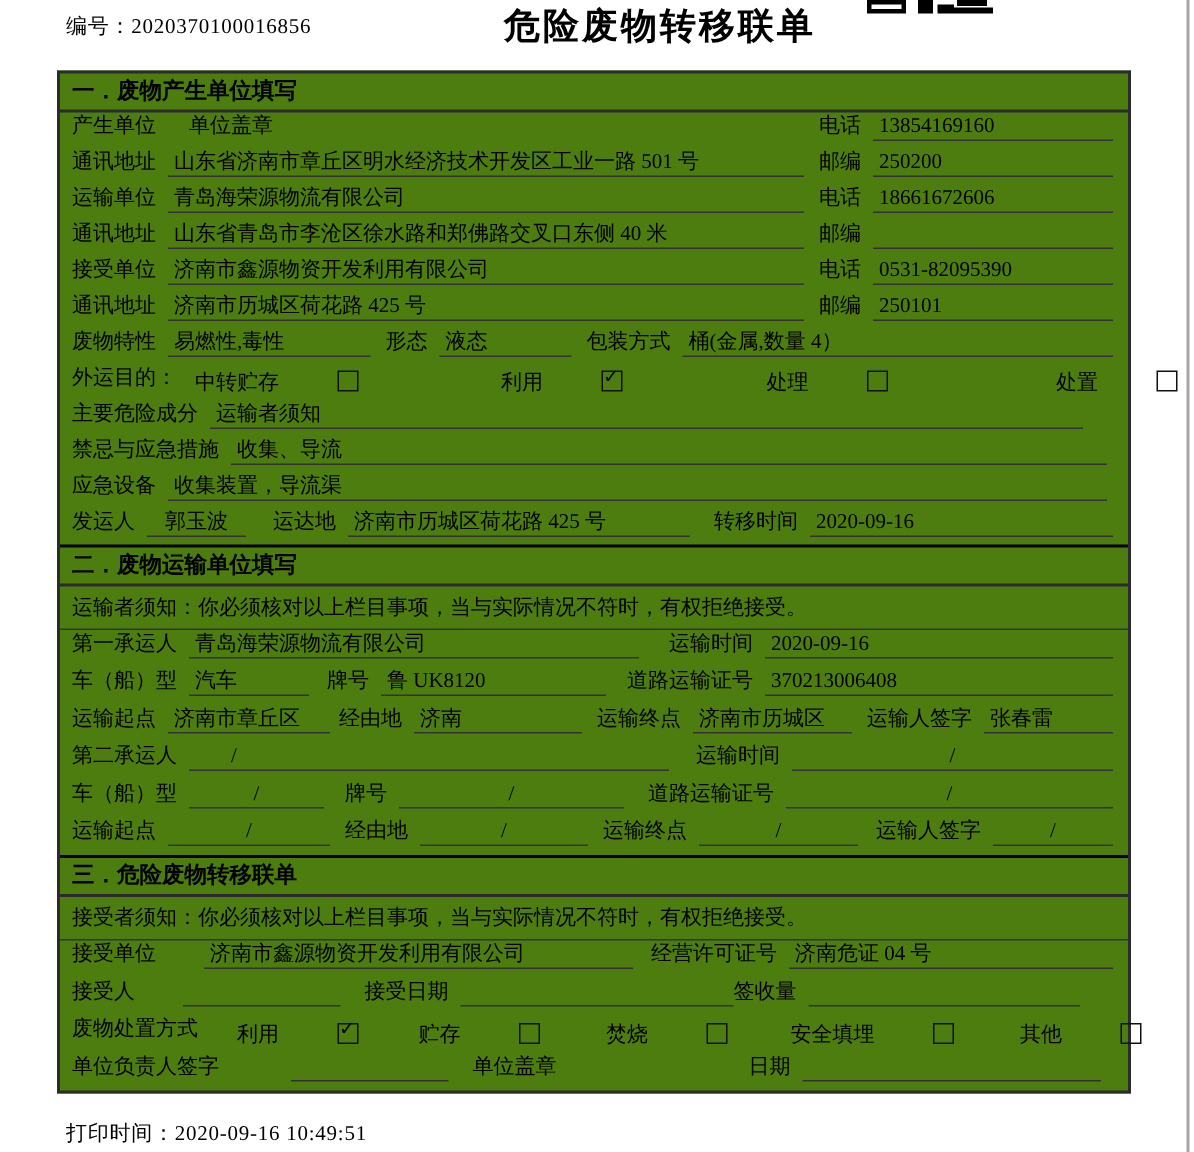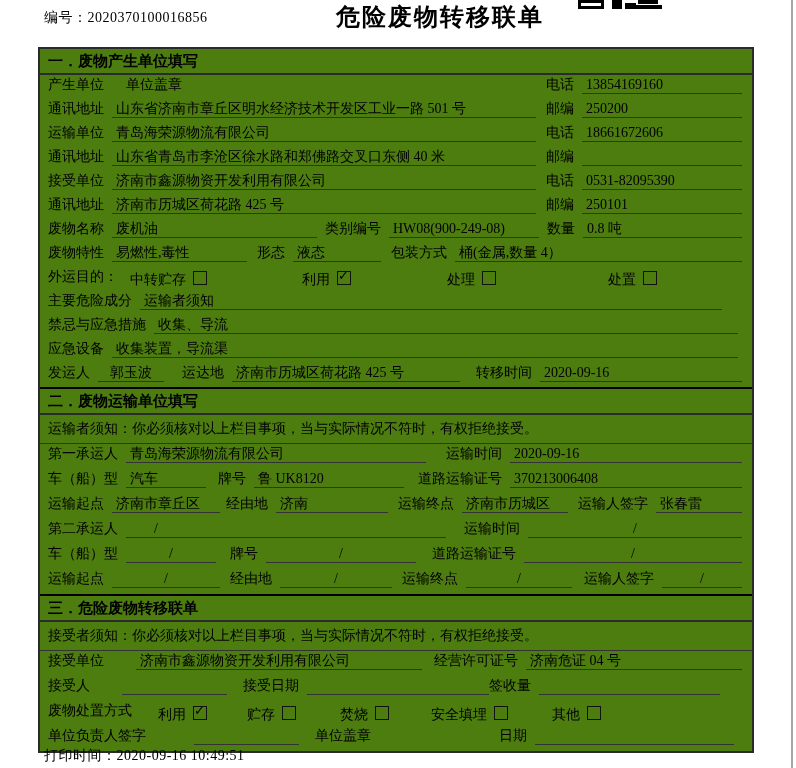--- a/index.html
+++ b/index.html
@@ -42,21 +42,21 @@
   .lbl{line-height:19px;white-space:nowrap;margin-right:8px;}
   .val{line-height:19px;height:19px;border-bottom:1px solid #333;
     padding:0 4px;white-space:nowrap;box-sizing:border-box;overflow:visible;}
   .val.ctr{text-align:center;}
   .grow{flex:1 1 auto;}
   .spacer{flex:1 1 auto;}
   .cb{display:inline-block;width:12px;height:12px;border:1.5px solid #111;
     margin-left:7px;position:relative;align-self:flex-end;margin-bottom:4px;}
   .cb.checked::after{content:"✓";position:absolute;left:0px;top:-4px;
     font-size:13px;font-weight:bold;font-family:"DejaVu Sans",sans-serif;}
-  .opt{display:flex;align-items:flex-end;}
+  .opt{display:flex;align-items:flex-end;gap:32px;}
   .opt .lbl{margin-right:0;}
   
   .print-time{position:absolute;left:44px;top:747px;white-space:nowrap;letter-spacing:0.5px;}
 </style>
 </head>
 <body>
 
 <div class="edge-line"></div>
 
 <div class="doc-no">
@@ -116,28 +116,20 @@
   </div>
 
   <div class="row">
     <span class="lbl">通讯地址</span>
     <span class="val" style="width:424px">济南市历城区荷花路 425 号</span>
     <span class="spacer"></span>
     <span class="lbl">邮编</span>
     <span class="val" style="width:160px">250101</span>
   </div>
 
-  <div class="row">
-    <span class="lbl">废物名称</span>
-    <span class="val" style="width:205px">废机油</span>
-    <span class="lbl" style="margin-left:8px">类别编号</span>
-    <span class="val" style="width:150px">HW08(900-249-08)</span>
-    <span class="lbl" style="margin-left:8px">数量</span>
-    <span class="val grow">0.8 吨</span>
-  </div>
 
   <div class="row">
     <span class="lbl">废物特性</span>
     <span class="val" style="width:135px">易燃性,毒性</span>
     <span class="lbl" style="margin-left:10px">形态</span>
     <span class="val" style="width:88px">液态</span>
     <span class="lbl" style="margin-left:10px">包装方式</span>
     <span class="val grow">桶(金属,数量 4）</span>
   </div>
 

